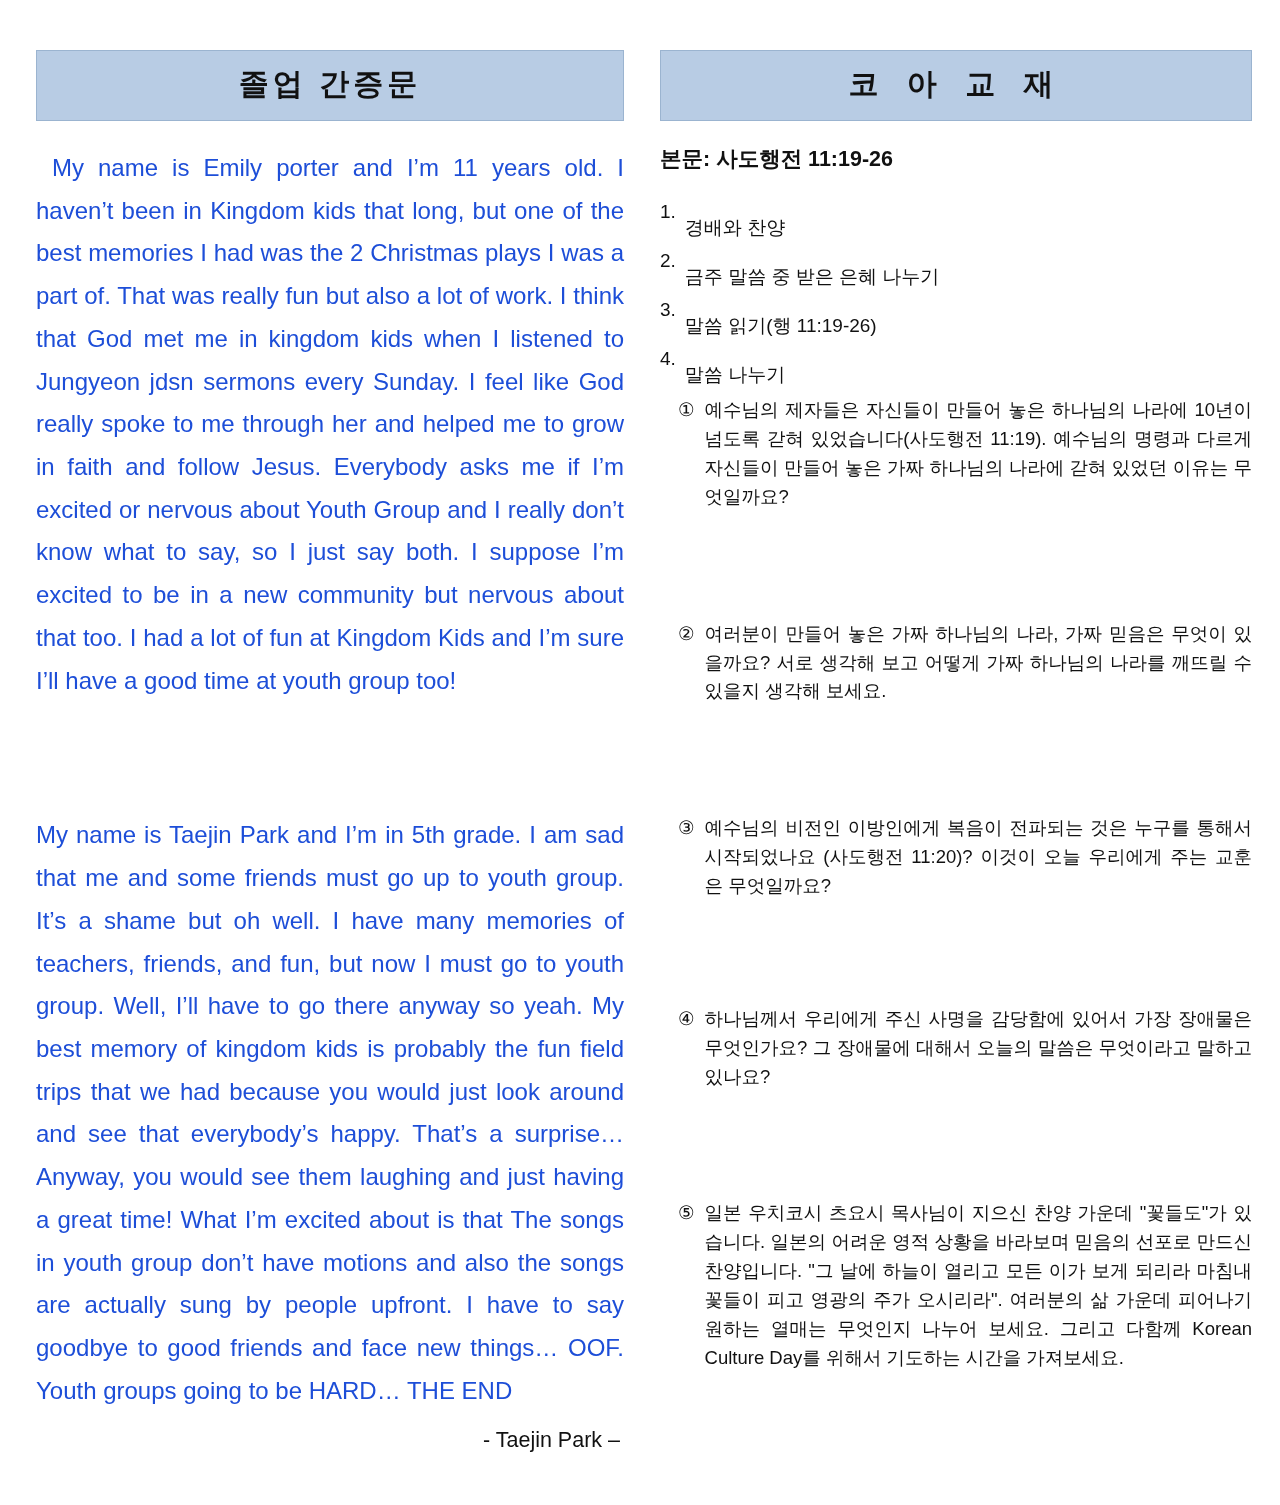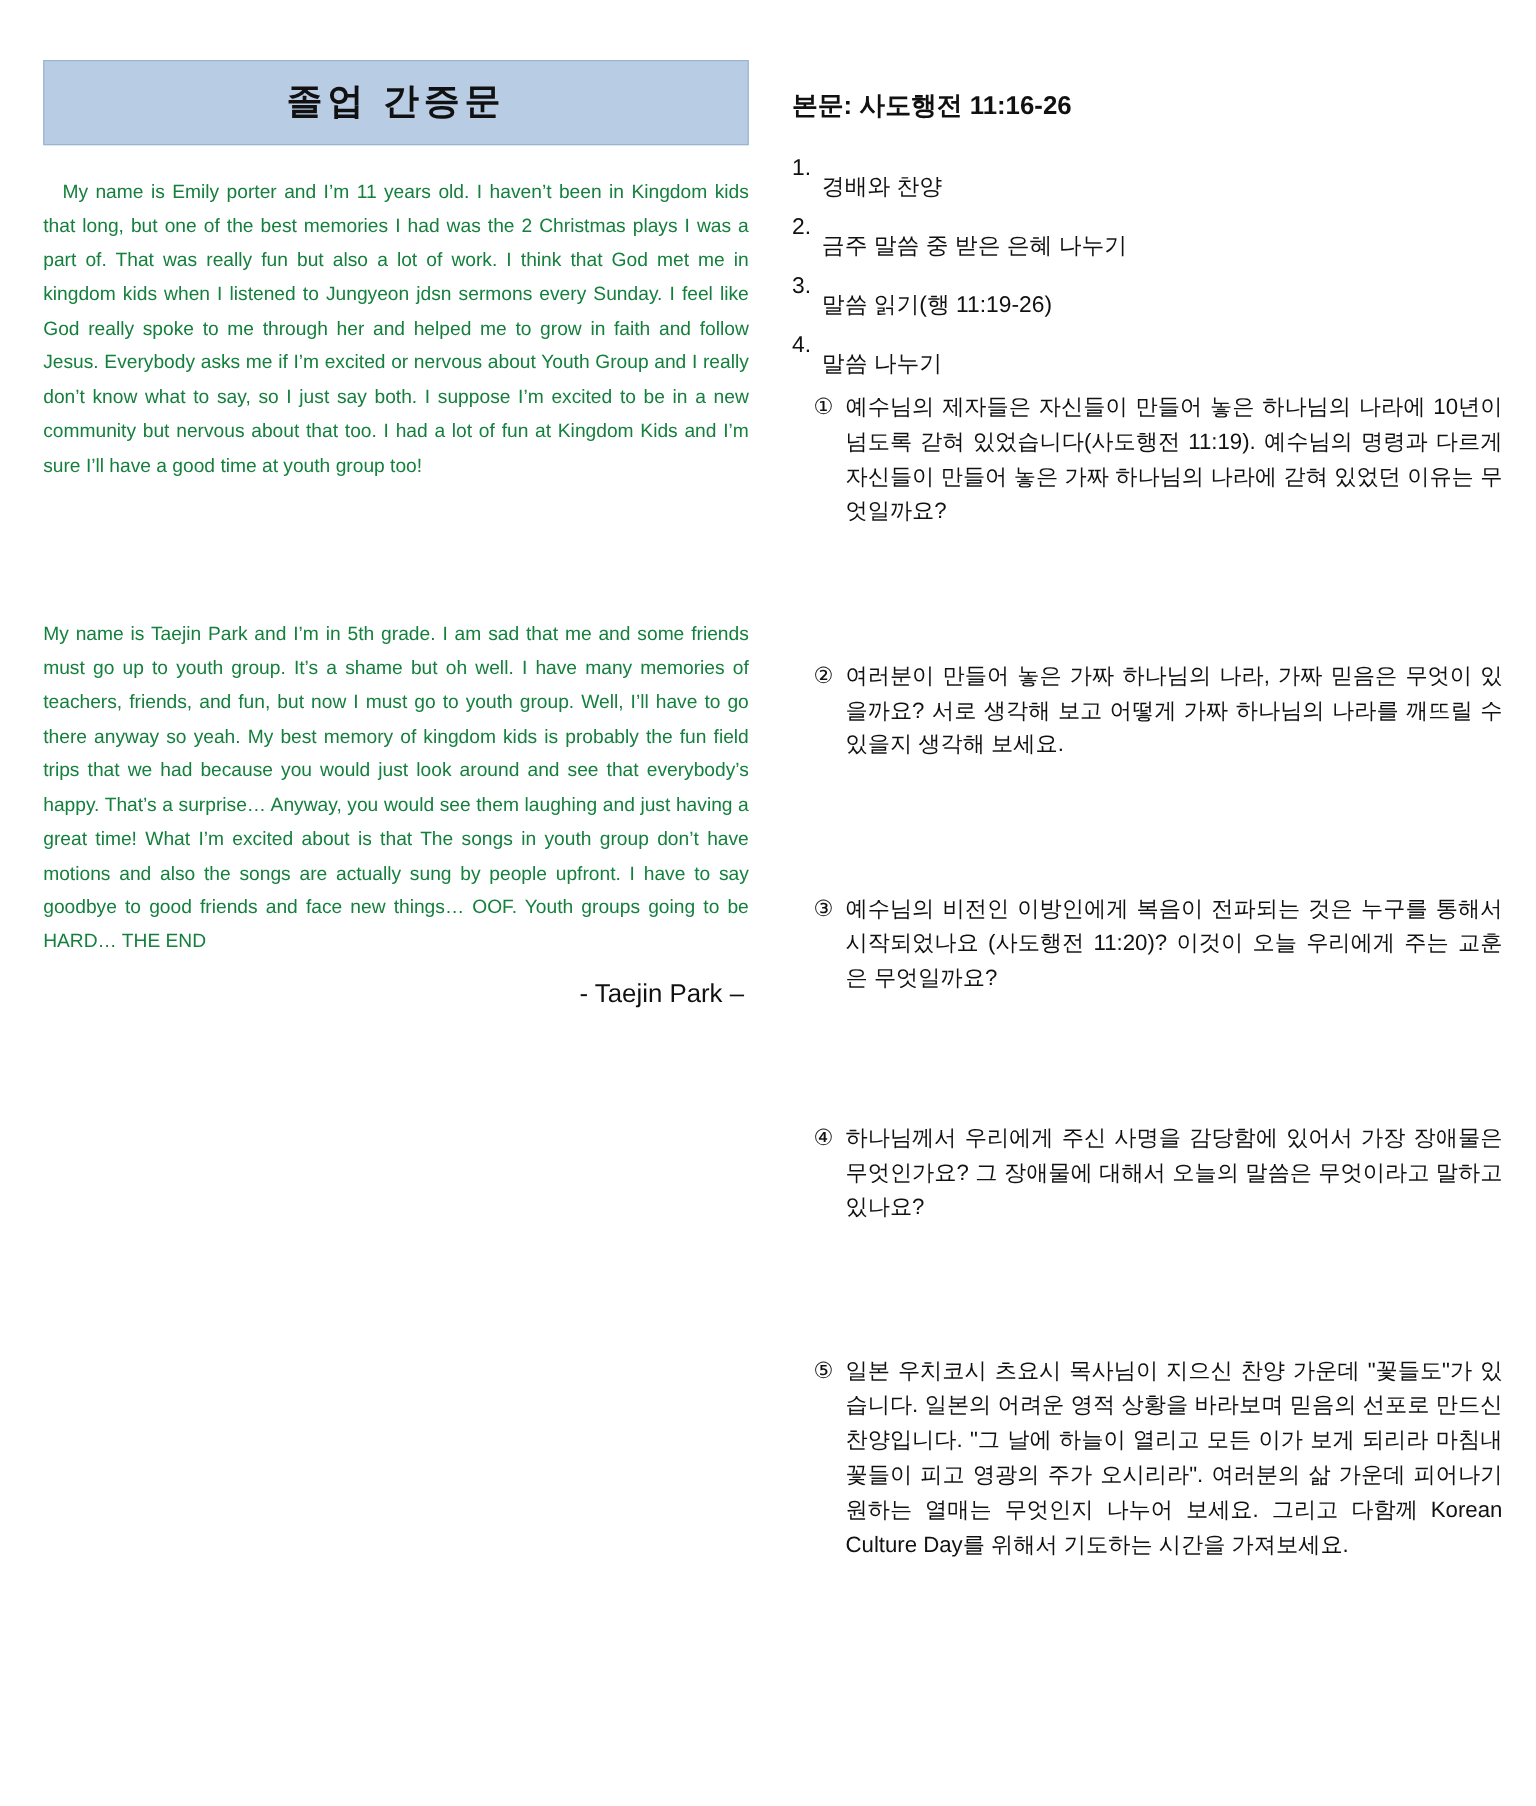--- a/index.html
+++ b/index.html
@@ -40,25 +40,25 @@
     padding: 13px 0 15px 0;
     color: #111;
   }
   .section-header.right {
     letter-spacing: 10px;
   }
 
   
   .testimony {
     margin-top: 26px;
-    font-size: 16px;
+    font-size: 24px;
     line-height: 1.78;
     text-align: justify;
     text-justify: inter-word;
-    color: #15803d;
+    color: #1d4ed8;
   }
   .testimony.first { text-indent: 16px; }
   .testimony.second { margin-top: 112px; }
   .byline {
     margin-top: 14px;
     text-align: right;
     font-size: 21.5px;
     padding-right: 4px;
     color: #111;
   }
@@ -125,23 +125,24 @@
 
     <div class="testimony first">My name is Emily porter and I’m 11 years old. I haven’t been in Kingdom kids that long, but one of the best memories I had was the 2 Christmas plays I was a part of. That was really fun but also a lot of work. I think that God met me in kingdom kids when I listened to Jungyeon jdsn sermons every Sunday. I feel like God really spoke to me through her and helped me to grow in faith and follow Jesus. Everybody asks me if I’m excited or nervous about Youth Group and I really don’t know what to say, so I just say both. I suppose I’m excited to be in a new community but nervous about that too. I had a lot of fun at Kingdom Kids and I’m sure I’ll have a good time at youth group too!</div>
 
     <div class="testimony second">My name is Taejin Park and I’m in 5th grade. I am sad that me and some friends must go up to youth group. It’s a shame but oh well. I have many memories of teachers, friends, and fun, but now I must go to youth group. Well, I’ll have to go there anyway so yeah. My best memory of kingdom kids is probably the fun field trips that we had because you would just look around and see that everybody’s happy. That’s a surprise… Anyway, you would see them laughing and just having a great time! What I’m excited about is that The songs in youth group don’t have motions and also the songs are actually sung by people upfront. I have to say goodbye to good friends and face new things… OOF. Youth groups going to be HARD… THE END</div>
     <div class="byline byline-2">-   Taejin Park –</div>
 
   </div>
 
   <div class="column col-right">
 
+    <div class="section-header right">코 아 교 재</div>
 
     <div class="ko-title">
-      <span class="line2">본문: 사도행전 11:16-26</span>
+      <span class="line2">본문: 사도행전 11:19-26</span>
     </div>
 
     <ul class="ol-main">
       <li>
         <span class="num">1.</span>
         <span class="txt">경배와 찬양</span>
       </li>
       <li>
         <span class="num">2.</span>
         <span class="txt">금주 말씀 중 받은 은혜 나누기</span>

